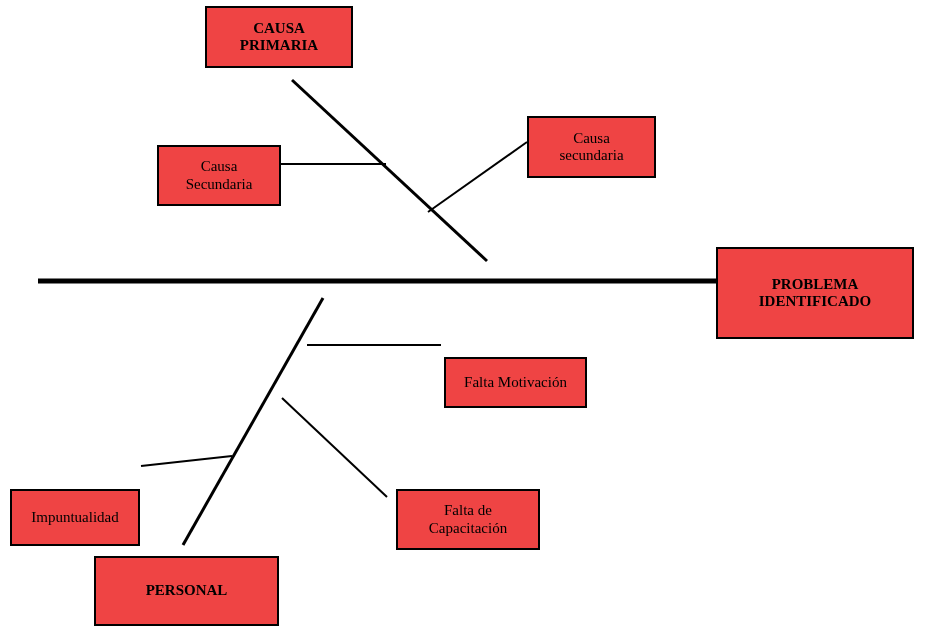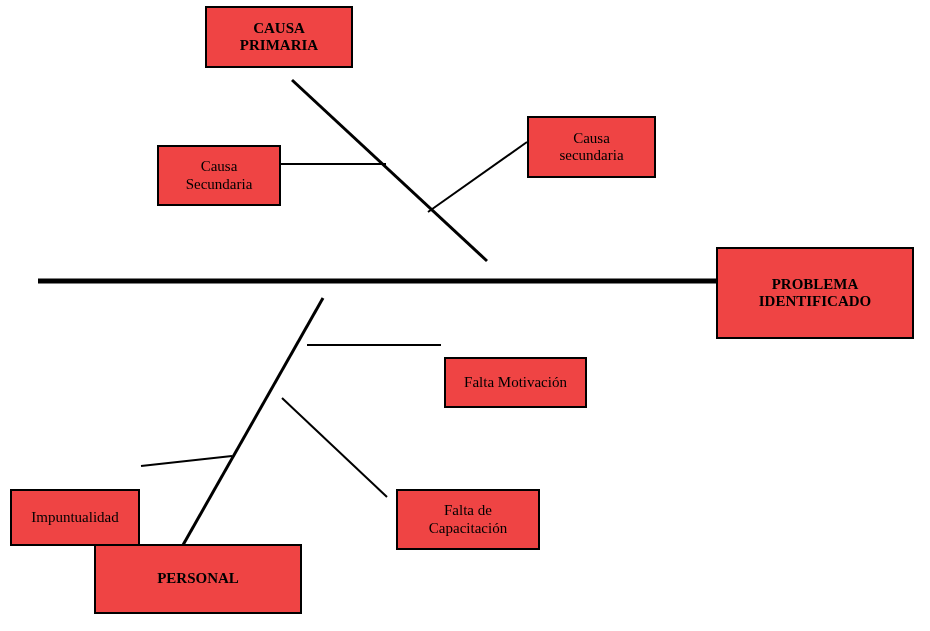--- a/index.html
+++ b/index.html
@@ -89,17 +89,17 @@
 
   <div class="box" style="left:10px; top:441px; width:130px; height:57px; font-size:15px;margin-top:48px;">
     <span class="box-inner">Impuntualidad</span>
   </div>
 
   <div class="box" style="left:396px; top:489px; width:144px; height:61px; font-size:15px;">
     <span class="box-inner">Falta de
 Capacitación</span>
   </div>
 
-  <div class="box bold" style="left:94px; top:544px; width:208px; height:70px; font-size:15px;">
+  <div class="box bold" style="left:94px; top:556px; width:185px; height:70px; font-size:15px;">
     <span class="box-inner">PERSONAL</span>
   </div>
 
 </div>
 
 </body></html>

